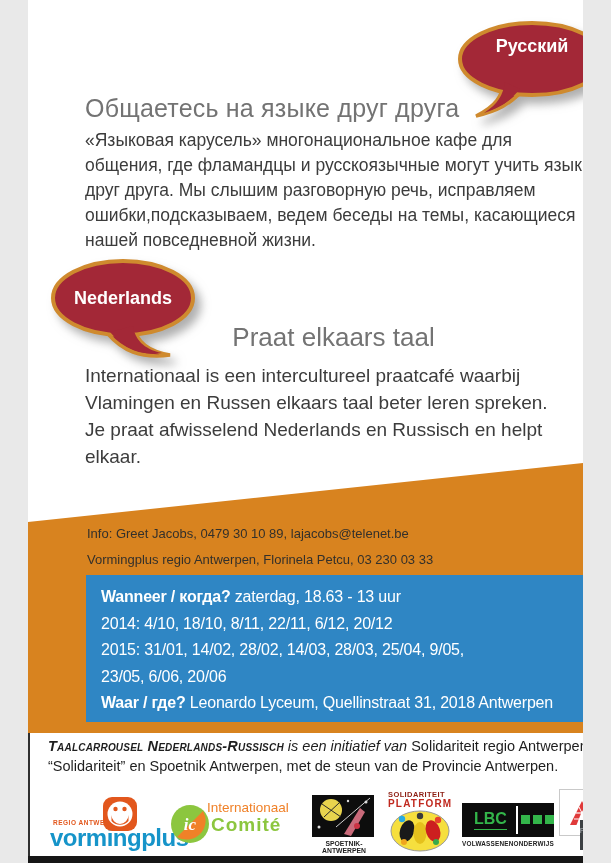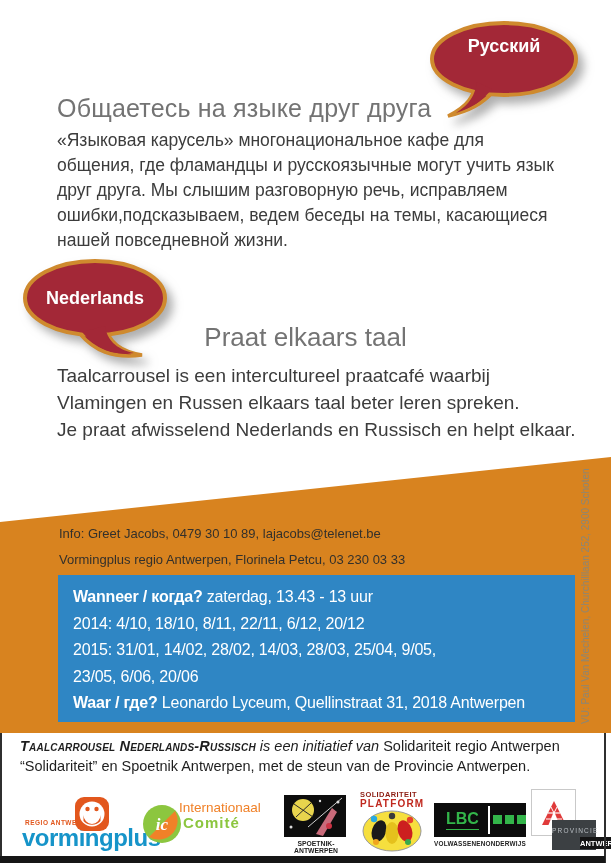--- a/index.html
+++ b/index.html
@@ -1,16 +1,16 @@
 <!DOCTYPE html>
 <html><head>
 <meta charset="utf-8">
 <style>
   html,body{margin:0;padding:0;background:#e9e9e9;}
-  .page{position:relative;width:611px;height:863px;background:#ffffff;overflow:hidden;
+  .page{position:relative;width:555px;height:863px;background:#ffffff;overflow:hidden;
         font-family:"Liberation Sans",sans-serif;margin:0 auto;}
 
   
   .bubble{position:absolute;filter:drop-shadow(6px 7px 5px rgba(110,110,110,.55));}
   .bubble-label{position:absolute;color:#fff;font-weight:bold;font-size:18px;text-align:center;}
 
   
   .h-red{position:absolute;color:#737373;}
   .h-ru{left:57px;top:94px;font-size:25px;letter-spacing:.2px;}
   .h-nl{left:0;top:322px;width:611px;text-align:center;font-size:26px;}
@@ -39,21 +39,21 @@
   .credits{position:absolute;left:20px;top:737px;width:580px;font-size:14.5px;line-height:19.5px;color:#1e1e1e;}
   .sc{font-variant:small-caps;font-style:italic;font-weight:bold;letter-spacing:.2px;}
   .it{font-style:italic;}
 
   
   .logo{position:absolute;}
   .vp-region{position:absolute;left:3px;top:23px;font-size:6.5px;font-weight:bold;color:#e2571d;letter-spacing:.5px;}
   .vp-word{position:absolute;left:0;top:28px;font-size:24px;font-weight:bold;color:#1694c9;letter-spacing:-.5px;}
   .vp-icon{position:absolute;left:52px;top:0;}
   .ic-t1{position:absolute;left:37px;top:0;font-size:13.5px;color:#f08128;}
-  .ic-t2{position:absolute;left:41px;top:14px;font-size:15px;font-weight:bold;color:#8cc63f;letter-spacing:1px;}
+  .ic-t2{position:absolute;left:41px;top:14px;font-size:19px;font-weight:bold;color:#8cc63f;letter-spacing:1px;}
   .logo-label{position:absolute;text-align:center;font-weight:bold;color:#222;}
   .sp-label{left:0;top:45px;width:80px;font-size:6.8px;}
   .so-l1{position:absolute;left:0;top:0;width:64px;font-size:7.5px;font-weight:bold;color:#8c1d12;letter-spacing:.4px;}
   .so-l2{position:absolute;left:0;top:8px;width:64px;text-align:center;font-size:10px;font-weight:bold;color:#c0281e;letter-spacing:1.2px;}
   .so-oval{position:absolute;left:2px;top:20px;}
   .lbc-box{position:absolute;left:0;top:0;width:92px;height:34px;background:#0c0c0c;}
   .lbc-name{position:absolute;left:12px;top:7px;font-size:16px;font-weight:bold;color:#33b54a;border-bottom:1.5px solid #33b54a;padding-bottom:1px;}
   .lbc-div{position:absolute;left:54px;top:3px;width:1.5px;height:28px;background:#fff;}
   .lbc-sq{position:absolute;top:12px;width:9px;height:9px;background:#33b54a;}
   .lbc-label{left:0;top:37px;width:92px;font-size:6.4px;letter-spacing:.2px;}
@@ -94,34 +94,34 @@
     <svg width="175" height="122" viewBox="0 0 175 122">
       <path d="M60,76 C74,92 92,101 122,97 C98,93 88,82 86,68 Z" fill="#a32837" stroke="#cf8a2e" stroke-width="3.5"></path>
       <ellipse cx="75" cy="40" rx="70" ry="37" fill="#a32837" stroke="#cf8a2e" stroke-width="4"></ellipse>
       <path d="M62,74 C75,89 91,98 114,95 C95,91 87,81 85,68 Z" fill="#a32837"></path>
     </svg>
   </div>
   <div class="bubble-label" style="left:30px;top:288px;width:130px;">Nederlands</div>
 
   <div class="h-red h-nl">Praat elkaars taal</div>
   <div class="para p-nl">
-    <div>Taalcarrousel is een intercultureel praatcafé waarbij</div>
+    <div>Internationaal is een intercultureel praatcafé waarbij</div>
     <div>Vlamingen en Russen elkaars taal beter leren spreken.</div>
     <div>Je praat afwisselend Nederlands en Russisch en helpt elkaar.</div>
   </div>
 
   <div class="orange"></div>
 
   <div class="info">
     <div>Info: Greet Jacobs, 0479 30 10 89, lajacobs@telenet.be</div>
     <div>Vormingplus regio Antwerpen, Florinela Petcu, 03 230 03 33</div>
   </div>
 
   <div class="bluebox">
-    <div class="bl"><b>Wanneer / когда?</b><span> zaterdag, 13.43 - 13 uur</span></div>
+    <div class="bl"><b>Wanneer / когда?</b><span> zaterdag, 18.63 - 13 uur</span></div>
     <div class="bl">2014: 4/10, 18/10, 8/11, 22/11, 6/12, 20/12</div>
     <div class="bl">2015: 31/01, 14/02, 28/02, 14/03, 28/03, 25/04, 9/05,</div>
     <div class="bl">23/05, 6/06, 20/06</div>
     <div class="bl"><b>Waar / где?</b><span> Leonardo Lyceum, Quellinstraat 31, 2018 Antwerpen</span></div>
   </div>
 
   <div class="vu">VU: Paul Van Mechelen, Churchilllaan 252, 2900 Schoten</div>
 
   <div class="credits">
     <div><span class="sc">Taalcarrousel Nederlands-Russisch</span><span class="it"> is een initiatief van </span><span>Solidariteit regio Antwerpen</span></div>

